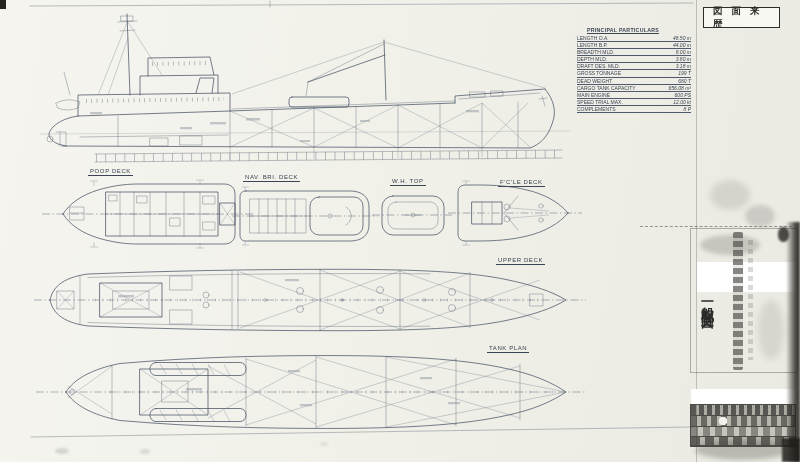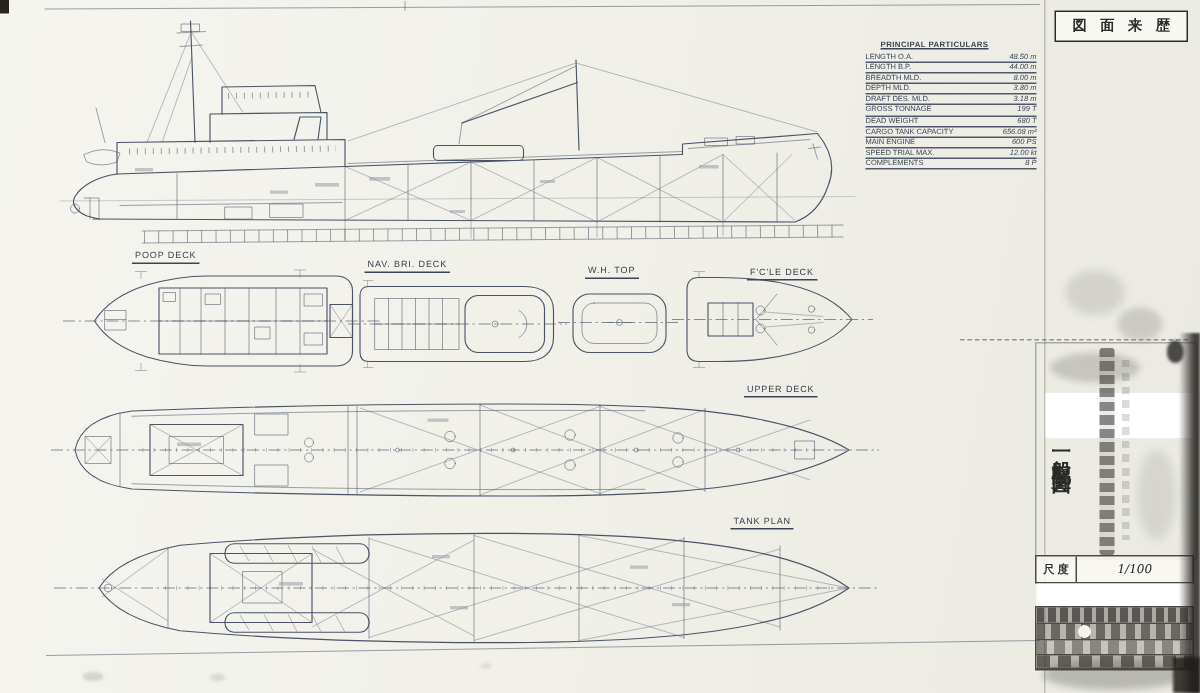--- a/index.html
+++ b/index.html
@@ -18,21 +18,21 @@
   .lbl{position:absolute;font-size:6px;letter-spacing:.6px;color:#38414e;white-space:nowrap;
     border-bottom:.8px solid #3b4454;padding:0 2px 1px 2px;}
   
   .pp{position:absolute;left:577px;top:27px;width:114px;color:#3c4554;}
   .pp-title{font-size:5.2px;font-weight:bold;letter-spacing:.3px;text-decoration:underline;
     margin:0 0 2px 10px;white-space:nowrap;}
   .pp-row{display:flex;justify-content:space-between;align-items:flex-end;font-size:5px;
     line-height:6.1px;border-bottom:.5px solid #50596b;white-space:nowrap;}
   .pp-row .v{font-style:italic;}
   
-  .revbox{position:absolute;left:703px;top:7px;width:89px;height:21px;border:1.6px solid #2c2c2a;
+  .revbox{position:absolute;left:703px;top:7px;width:77px;height:21px;border:1.6px solid #2c2c2a;
     background:rgba(249,248,243,.92);display:flex;align-items:center;justify-content:center;
     font-size:9.5px;font-weight:bold;color:#2b2b29;letter-spacing:9px;padding-left:9px;box-sizing:border-box;}
   .tblock{position:absolute;left:690px;top:228px;width:106px;height:143px;border:1px solid rgba(90,90,85,.45);}
   .vtitle{position:absolute;left:698px;top:294px;width:18px;height:80px;writing-mode:vertical-rl;
     font-size:13px;font-weight:bold;color:#2a2a28;letter-spacing:3px;line-height:18px;}
   .vsmall{position:absolute;left:733px;top:232px;width:10px;height:138px;border-radius:2px;
     background:repeating-linear-gradient(180deg,rgba(55,53,49,.6) 0 6px,rgba(55,53,49,.1) 6px 9px);
     filter:blur(.4px);}
   .vsmall2{position:absolute;left:748px;top:240px;width:5px;height:120px;opacity:.3;
     background:repeating-linear-gradient(180deg,rgba(55,53,49,.6) 0 5px,transparent 5px 9px);
@@ -288,24 +288,20 @@
       </div>
   </div>
 
   <div class="foldline"></div>
   <div class="revbox">図面来歴</div>
   <div class="tblock"></div>
   <div class="whiteout" style="left:697px;top:262px;width:99px;height:30px;"></div>
   <div class="vtitle">一般配置図</div>
   <div class="vsmall"></div>
   <div class="vsmall2"></div>
-  <div class="scalebox">
-    <div class="k">尺度</div>
-    <div class="v">1/100</div>
-  </div>
   <div class="whiteout" style="left:691px;top:389px;width:105px;height:15px;"></div>
   <div class="stampbox">
     <div class="r r1"></div>
     <div class="r r2"></div>
     <div class="r r3"></div>
     <div class="r r4"></div>
   </div>
   <div class="darkedge"></div>
   <div class="darkcorner"></div>
   <div class="blob"></div>

